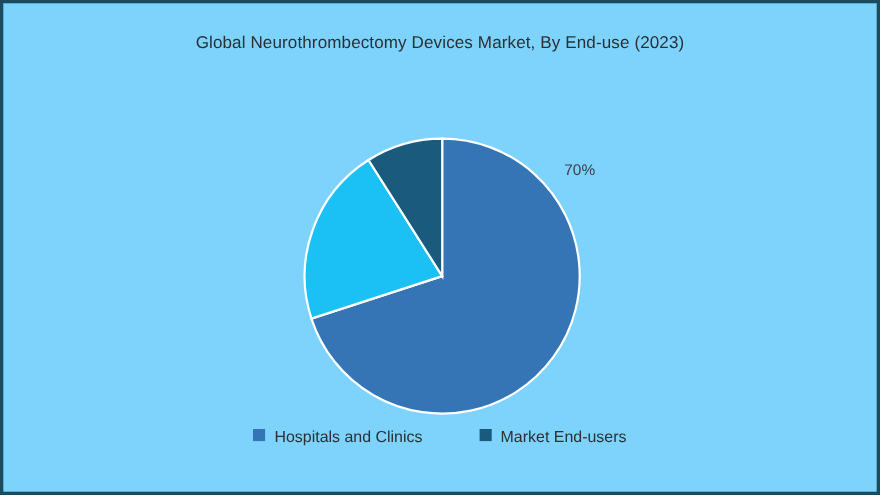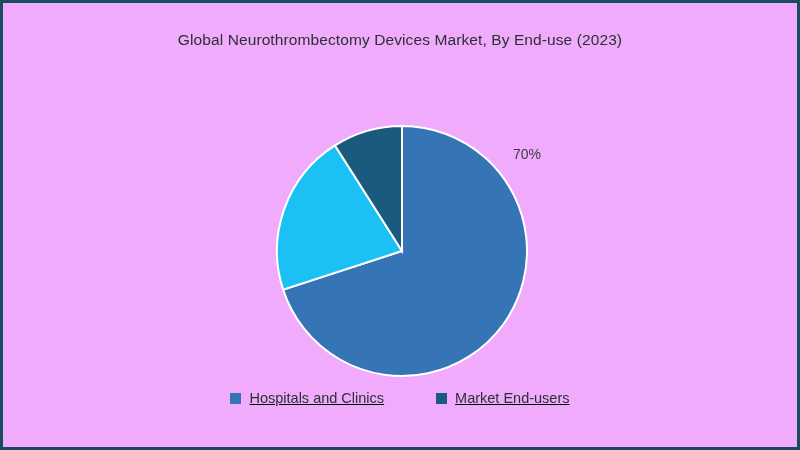--- a/index.html
+++ b/index.html
@@ -11,21 +11,21 @@
     width: 800px;
     height: 450px;
     font-family: "Liberation Sans", sans-serif;
     overflow: hidden;
   }
   .figure-frame {
     position: relative;
     box-sizing: border-box;
     width: 800px;
     height: 450px;
-    background: #f0abfc;
+    background: #7dd3fc;
     border: 3px solid #1a4c5e;
   }
   .chart-title {
     position: absolute;
     left: 0;
     right: 0;
     top: 28px;
     text-align: center;
     font-size: 15.5px;
     color: #2b3034;
@@ -62,24 +62,22 @@
     height: 22px;
     display: flex;
     flex-direction: row;
     align-items: center;
     justify-content: center;
     gap: 52px;
   }
   .legend-item {
     display: flex;
     flex-direction: row;
-    align-items: center;
     gap: 8px;
     white-space: nowrap;
-    text-decoration: underline;
   }
   .legend-swatch {
     width: 11px;
     height: 11px;
     flex: 0 0 auto;
     display: block;
   }
   .legend-label {
     font-size: 14.5px;
     color: #2b3034;

